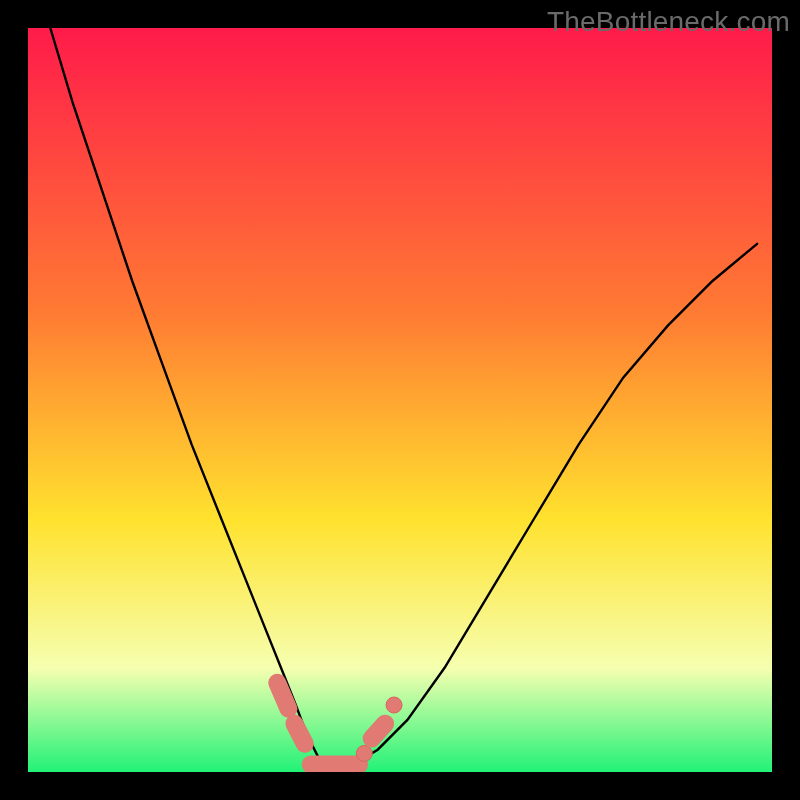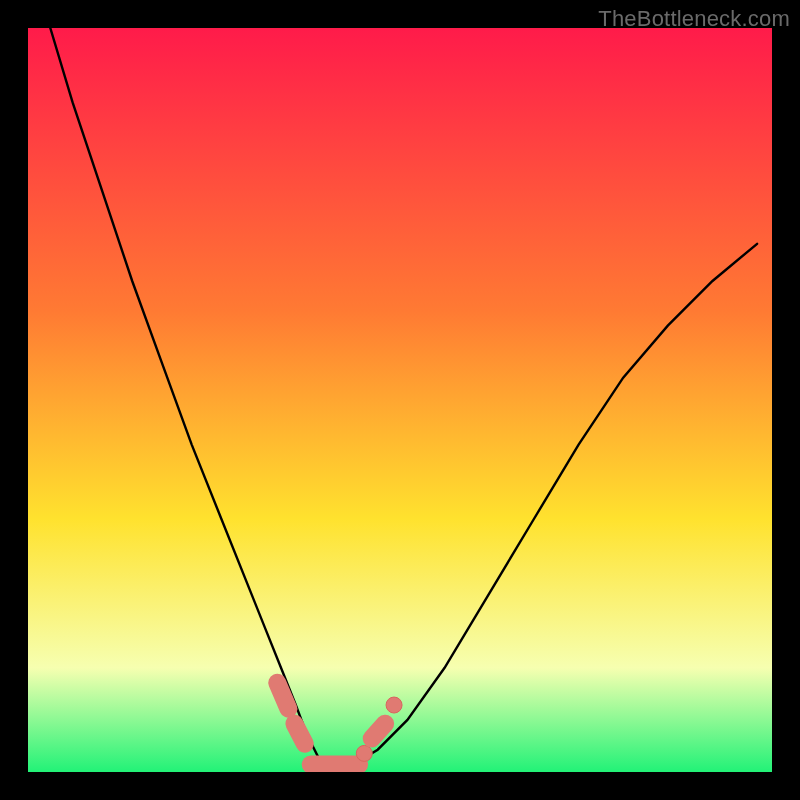--- a/index.html
+++ b/index.html
@@ -17,21 +17,21 @@
     top: 28px;
     width: 744px;
     height: 744px;
     overflow: hidden;
   }
   .watermark {
     position: absolute;
     top: 6px;
     right: 10px;
     color: #6a6a6a;
-    font-size: 22px;
+    font-size: 28px;
     font-weight: 400;
     letter-spacing: 0.2px;
     z-index: 10;
   }
   svg { display: block; }
 </style>
 </head>
 <body>
 
 <div class="watermark">TheBottleneck.com</div>

